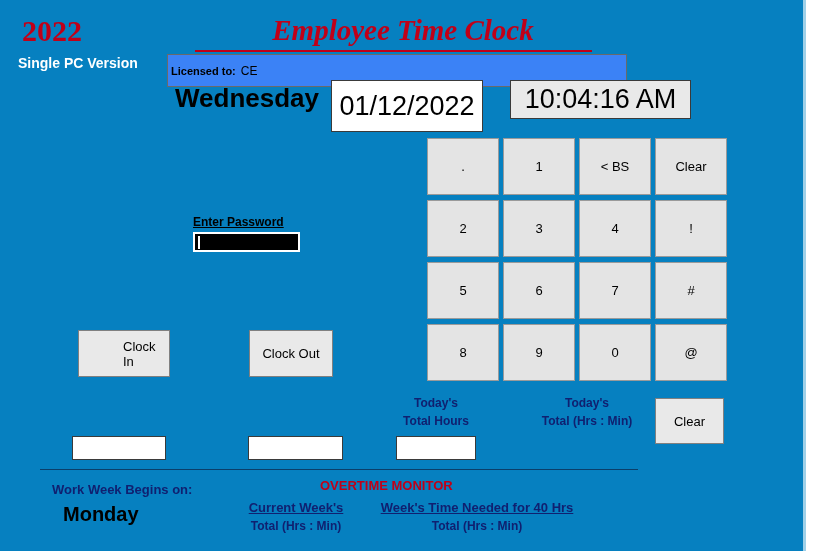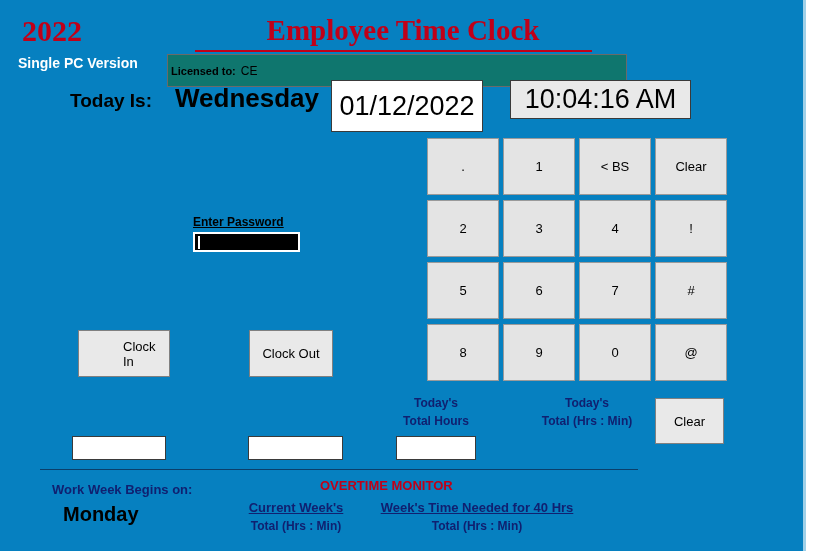--- a/index.html
+++ b/index.html
@@ -41,20 +41,21 @@
     color: #c00018;
     letter-spacing: 0px;
   }
   .title {
     position: absolute;
     left: 0;
     top: 14px;
     width: 806px;
     text-align: center;
     font-family: "Liberation Serif", serif;
+    font-style: italic;
     font-weight: bold;
     font-size: 29px;
     color: #c00018;
   }
   .title-underline {
     position: absolute;
     left: 195px;
     top: 50px;
     width: 397px;
     height: 2px;
@@ -79,21 +80,21 @@
     font-size: 14px;
     font-weight: bold;
     color: #ffffff;
   }
   .lic-wrap {
     position: absolute;
     left: 167px;
     top: 54px;
     width: 460px;
     height: 33px;
-    background: #0f766e;
+    background: #3b82f6;
     border: 1px solid #6a6a6a;
     box-sizing: border-box;
     display: flex;
     align-items: center;
   }
   .lic-label {
     font-size: 11px;
     font-weight: bold;
     color: #000000;
     padding-left: 3px;
@@ -354,21 +355,20 @@
   <div class="title-underline"></div>
 
 
   <div class="single-pc">Single PC Version</div>
 
   <div class="lic-wrap">
     <span class="lic-label">Licensed to:</span>
     <span class="lic-value">CE</span>
   </div>
 
-  <div class="today-is">Today Is:</div>
   <div class="weekday">Wednesday</div>
   <div class="datebox">01/12/2022</div>
   <div class="timebox">10:04:16 AM</div>
 
   <div class="pw-label">Enter Password</div>
   <div class="pw-field">
     <div class="pw-caret"></div>
   </div>
 
   <div class="btn clockin">Clock In</div>

